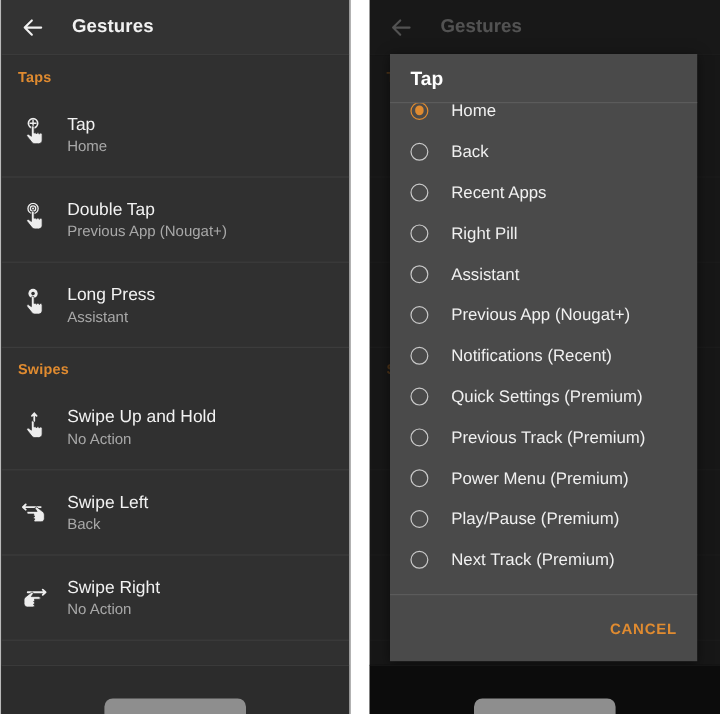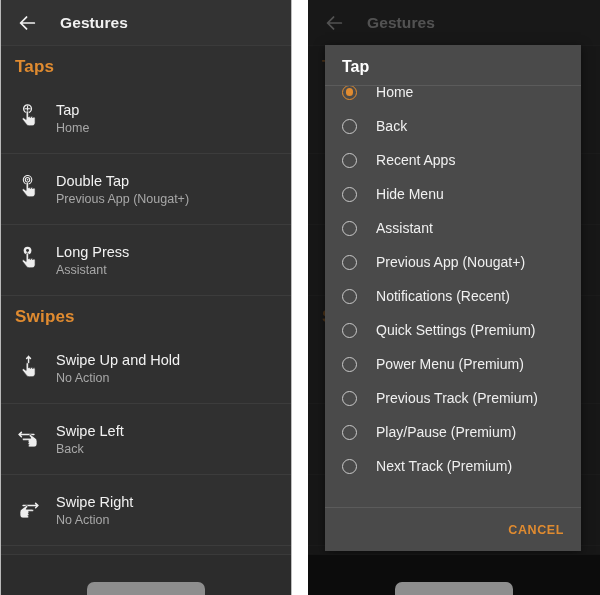--- a/index.html
+++ b/index.html
@@ -35,21 +35,21 @@
     color: #f1f1f1;
     font-size: 15.5px;
     font-weight: bold;
     letter-spacing: .1px;
   }
 
   
   .list { background: #303030; }
   .section-header {
     color: #e08b30;
-    font-size: 17px;
+    font-size: 12px;
     font-weight: bold;
     padding: 11px 0 6px 14px;
     letter-spacing: .2px;
   }
   .row {
     display: flex; align-items: center;
     height: 71px;
     border-bottom: 1px solid #3c3c3c;
     padding-left: 12px;
   }
@@ -120,21 +120,21 @@
     margin: -3.75px 0 0 -3.75px;
     border-radius: 50%;
     background: #e08b30;
   }
   .opt-label {
     color: #f0f0f0;
     font-size: 14px;
     line-height: 17px;
   }
   .dialog-footer {
-    height: 44px;
+    height: 56px;
     border-top: 1px solid #5b5b5b;
     display: flex; align-items: center; justify-content: flex-end;
     padding-right: 17px;
   }
   .cancel-btn {
     color: #e08b30;
     font-size: 12.5px;
     font-weight: bold;
     letter-spacing: .6px;
     background: none; border: none;
@@ -383,45 +383,45 @@
           <div class="opt">
             <span class="radio"></span>
             <span class="opt-label">Back</span>
           </div>
           <div class="opt">
             <span class="radio"></span>
             <span class="opt-label">Recent Apps</span>
           </div>
           <div class="opt">
             <span class="radio"></span>
-            <span class="opt-label">Hide Menu</span>
+            <span class="opt-label">Right Pill</span>
           </div>
           <div class="opt">
             <span class="radio"></span>
             <span class="opt-label">Assistant</span>
           </div>
           <div class="opt">
             <span class="radio"></span>
             <span class="opt-label">Previous App (Nougat+)</span>
           </div>
           <div class="opt">
             <span class="radio"></span>
             <span class="opt-label">Notifications (Recent)</span>
           </div>
           <div class="opt">
             <span class="radio"></span>
             <span class="opt-label">Quick Settings (Premium)</span>
           </div>
           <div class="opt">
             <span class="radio"></span>
+            <span class="opt-label">Previous Track (Premium)</span>
+          </div>
+          <div class="opt">
+            <span class="radio"></span>
             <span class="opt-label">Power Menu (Premium)</span>
-          </div>
-          <div class="opt">
-            <span class="radio"></span>
-            <span class="opt-label">Previous Track (Premium)</span>
           </div>
           <div class="opt">
             <span class="radio"></span>
             <span class="opt-label">Play/Pause (Premium)</span>
           </div>
           <div class="opt">
             <span class="radio"></span>
             <span class="opt-label">Next Track (Premium)</span>
           </div>
         </div>

